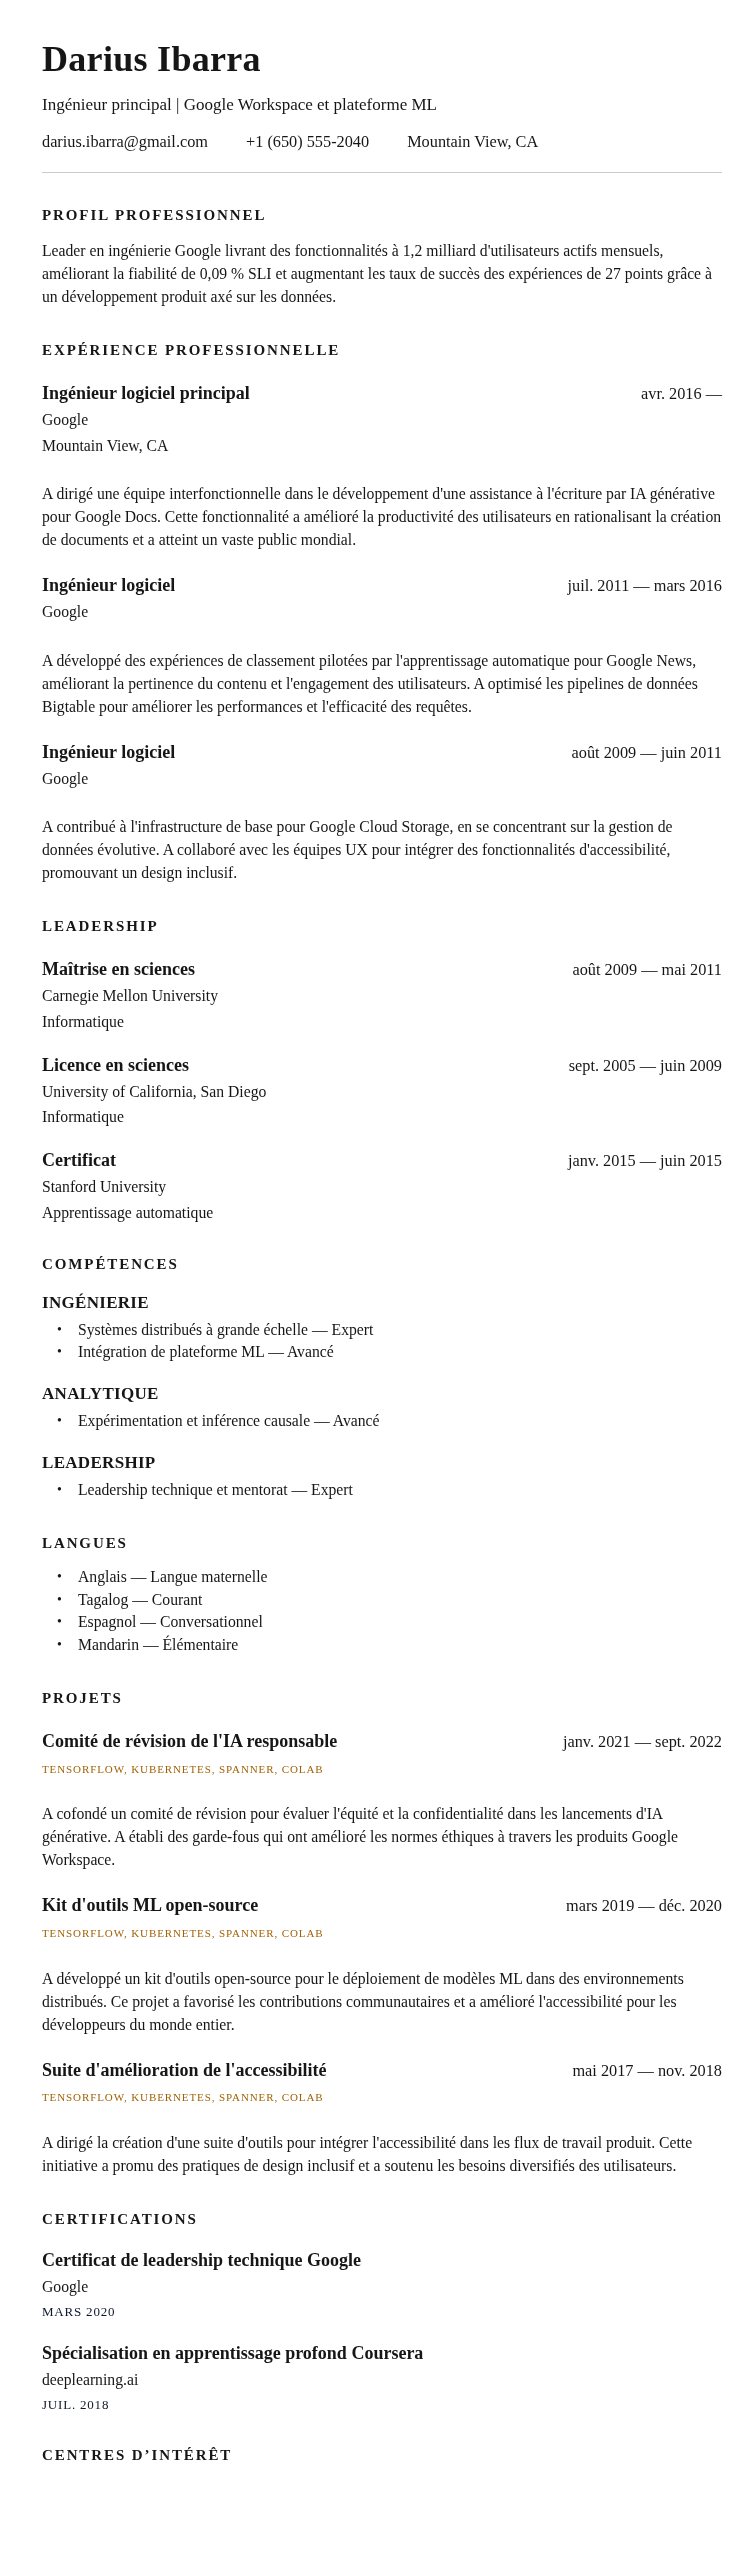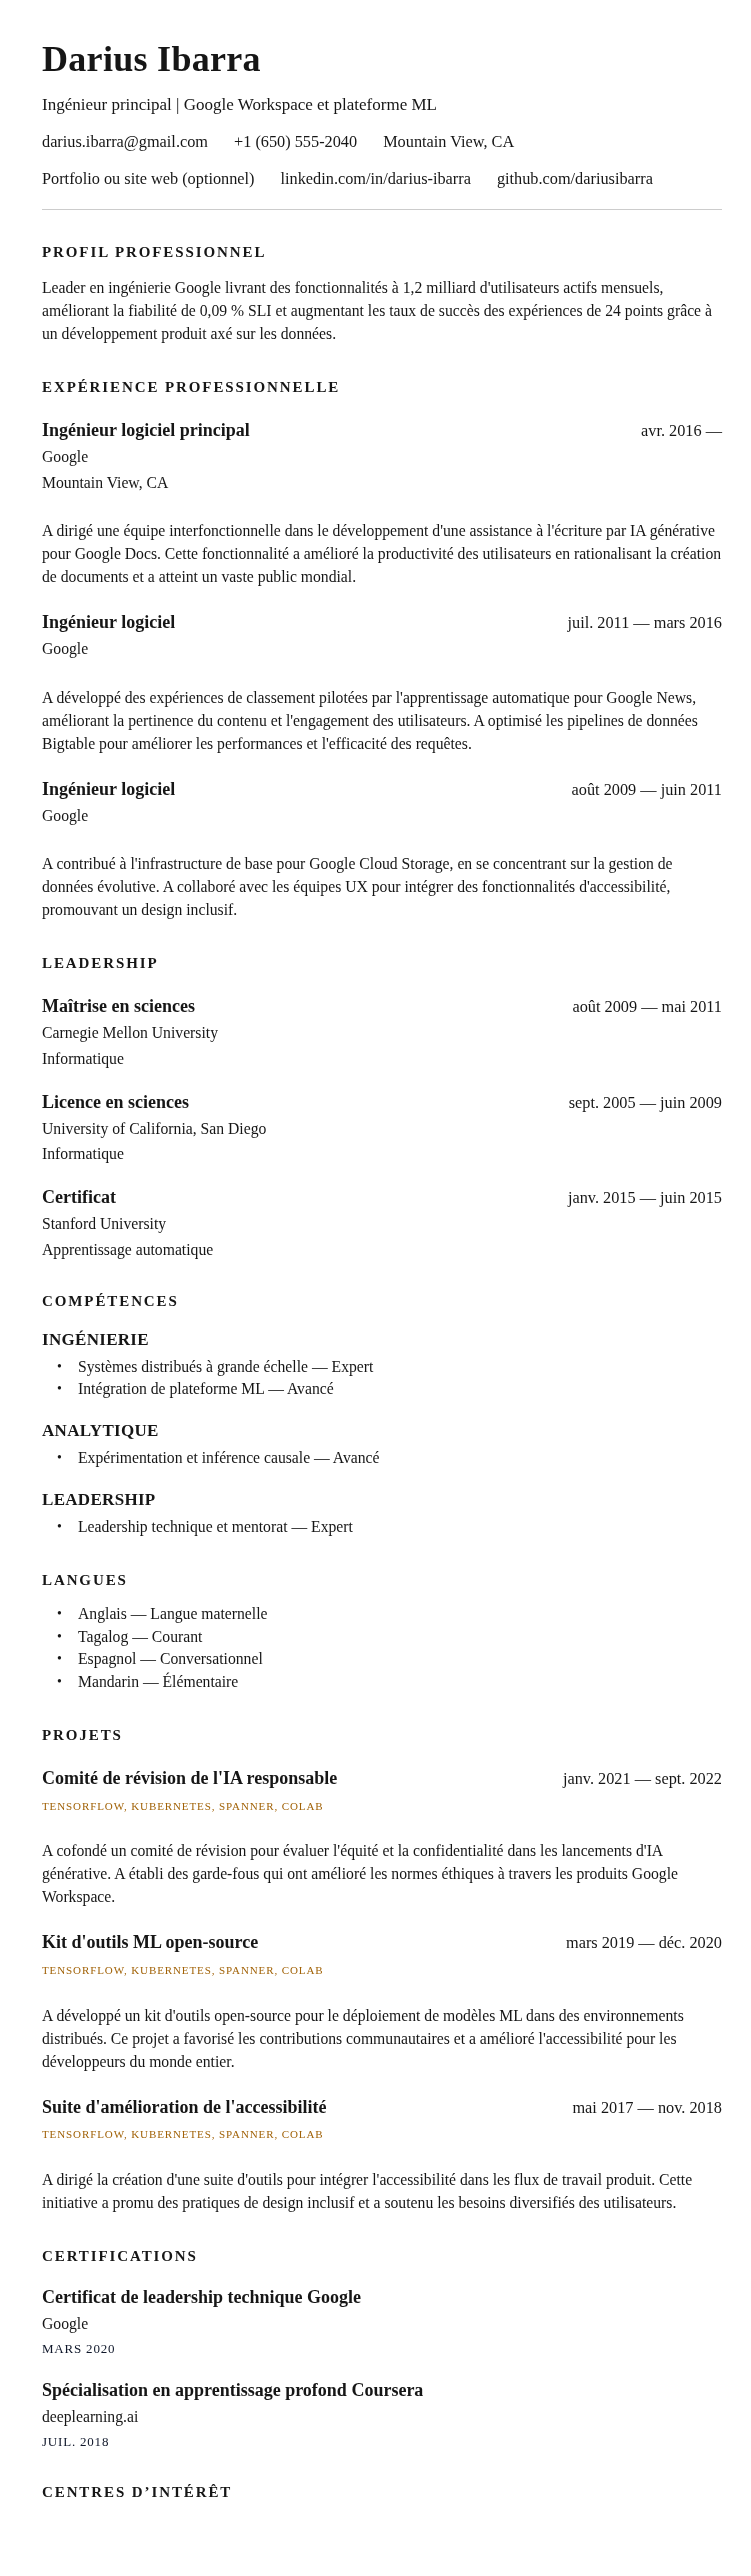--- a/index.html
+++ b/index.html
@@ -13,21 +13,21 @@
 
   .name {
     font-size: 36px;
     font-weight: bold;
     line-height: 1.15;
     margin-top: 15px;
     letter-spacing: 0.3px;
   }
   .subtitle { font-size: 17px; margin-top: 15px; }
 
-  .contact-row { display: flex; gap: 26px; font-size: 16.3px; margin-top: 17px; flex-wrap: wrap; }
+  .contact-row { display: flex; gap: 38px; font-size: 16.3px; margin-top: 17px; flex-wrap: wrap; }
   .contact-row span { white-space: nowrap; }
 
   .divider { border: none; border-top: 1.3px solid #cccccc; margin: 20px 0 0 0; }
 
   .section { margin-top: 34px; }
   .section-heading {
     font-size: 15px;
     font-weight: bold;
     letter-spacing: 1.9px;
   }
@@ -73,32 +73,27 @@
 <div class="page">
 
   <div>
     <div class="name">Darius Ibarra</div>
     <div class="subtitle">Ingénieur principal | Google Workspace et plateforme ML</div>
     <div class="contact-row">
       <span>darius.ibarra@gmail.com</span>
       <span>+1 (650) 555-2040</span>
       <span>Mountain View, CA</span>
     </div>
-    <div class="contact-row">
-      <span>Portfolio ou site web (optionnel)</span>
-      <span>linkedin.com/in/darius-ibarra</span>
-      <span>github.com/dariusibarra</span>
-    </div>
   </div>
 
   <hr class="divider">
 
   <div class="section">
     <div class="section-heading">PROFIL PROFESSIONNEL</div>
-    <div class="body-text">Leader en ingénierie Google livrant des fonctionnalités à 1,2 milliard d'utilisateurs actifs mensuels, améliorant la fiabilité de 0,09 % SLI et augmentant les taux de succès des expériences de 24 points grâce à un développement produit axé sur les données.</div>
+    <div class="body-text">Leader en ingénierie Google livrant des fonctionnalités à 1,2 milliard d'utilisateurs actifs mensuels, améliorant la fiabilité de 0,09 % SLI et augmentant les taux de succès des expériences de 27 points grâce à un développement produit axé sur les données.</div>
   </div>
 
   <div class="section">
     <div class="section-heading">EXPÉRIENCE PROFESSIONNELLE</div>
 
     <div class="entry">
       <div class="entry-header">
         <span class="entry-title">Ingénieur logiciel principal</span>
         <span class="entry-date">avr. 2016 —</span>
       </div>

